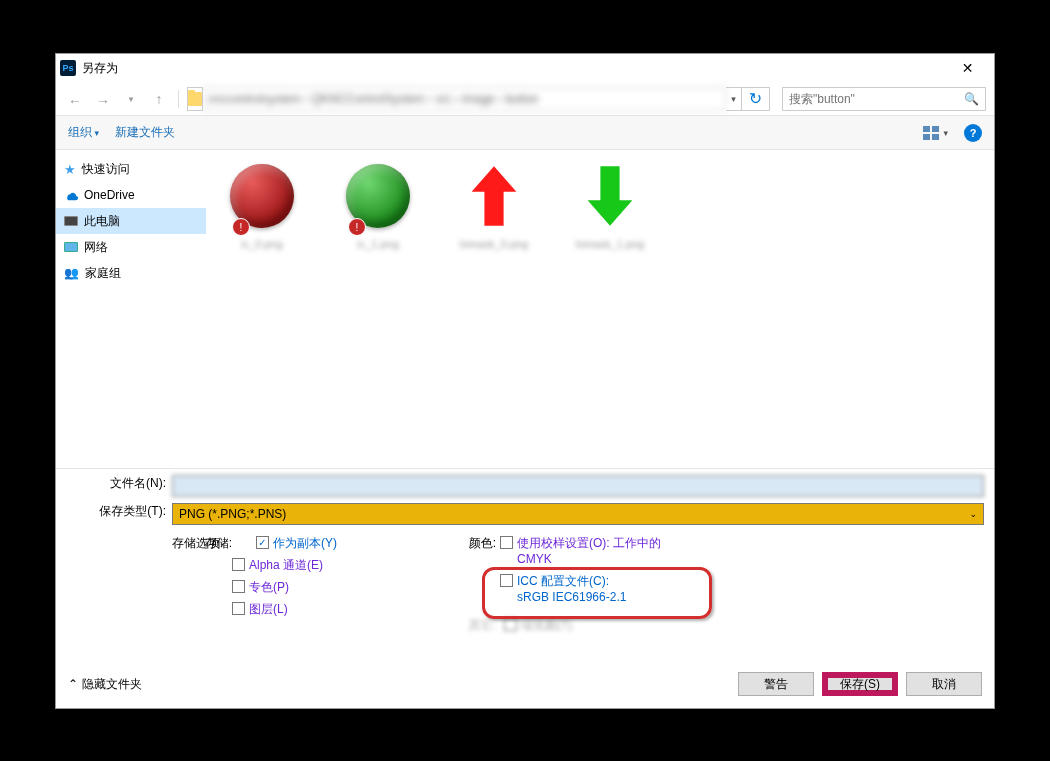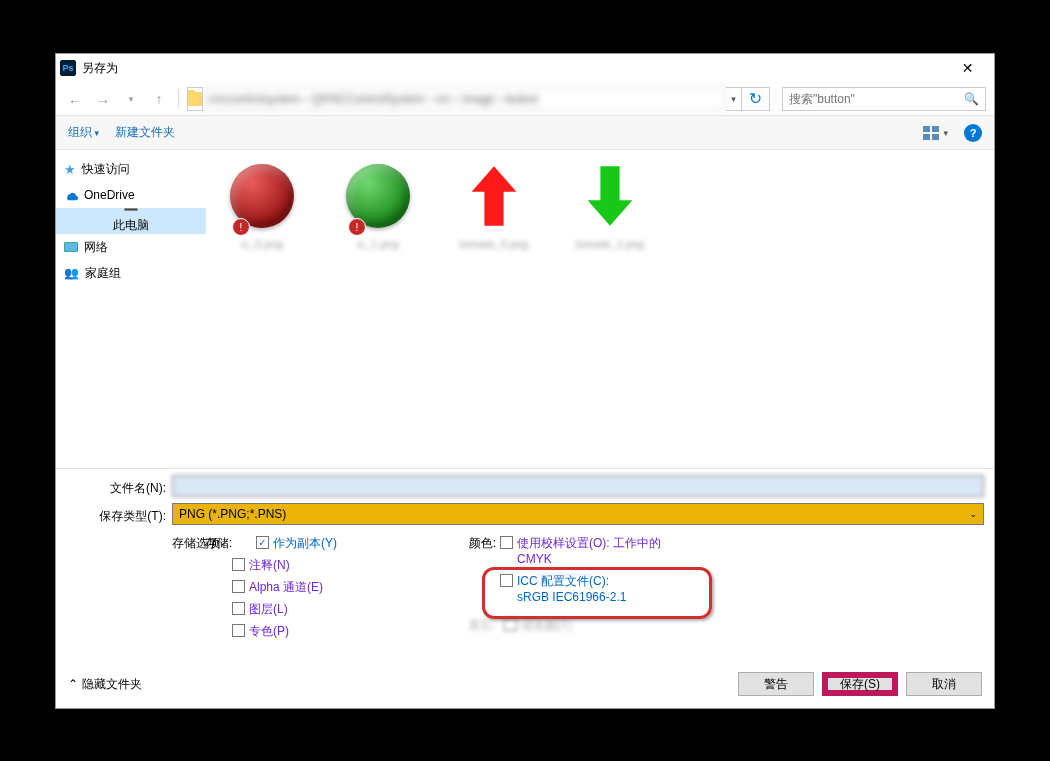--- a/index.html
+++ b/index.html
@@ -22,38 +22,38 @@
 .search-icon { color: #888; font-size: 12px; }
 .toolbar { height: 34px; display: flex; align-items: center; padding: 0 12px; gap: 16px; background: #f7f7f7; border-bottom: 1px solid #e5e5e5; }
 .toolbar .tb { font-size: 12px; color: #1a6fb8; }
 .toolbar .tb.drop::after { content: " ▾"; font-size: 9px; }
 .spacer { flex: 1; }
 .view-btn { display: flex; align-items: center; gap: 4px; }
 .help-btn { width: 18px; height: 18px; border-radius: 50%; background: #0078d7; color: #fff; display: flex; align-items: center; justify-content: center; font-size: 11px; font-weight: bold; }
 .middle { display: flex; height: 318px; }
 .sidebar { width: 150px; padding: 6px 0; }
 .side-item { height: 26px; display: flex; align-items: center; padding: 0 8px; font-size: 12px; gap: 6px; }
-.side-item.sel { background: #cce8ff; flex-direction: column; }
+.side-item.sel { background: #cce8ff; }
 .star-icon { color: #3e9fe8; font-size: 13px; }
 .od-icon { width: 14px; height: 14px; display: flex; }
 .pc-icon { width: 14px; height: 10px; background: #444; border: 1px solid #888; border-radius: 1px; position: relative; }
 .drive-icon { width: 14px; height: 9px; background: #ddd; border: 1px solid #999; border-radius: 1px; }
 .net-icon { width: 14px; height: 10px; background: #61b5e8; border: 1px solid #3a8; border-radius: 1px; }
 .group-icon { font-size: 12px; }
 .filearea { flex: 1; padding: 8px; display: flex; gap: 20px; align-items: flex-start; }
 .file-item { width: 96px; text-align: center; }
 .thumb { width: 76px; height: 76px; margin: 0 auto 4px; display: flex; align-items: center; justify-content: center; position: relative; }
 .circle-btn { width: 64px; height: 64px; border-radius: 50%; box-shadow: inset -4px -6px 10px rgba(0,0,0,.3), inset 4px 6px 10px rgba(255,255,255,.3), 0 2px 4px rgba(0,0,0,.3); }
 .circle-btn.red { background: radial-gradient(circle at 35% 30%, #e85a5a, #9c1515 70%); }
 .circle-btn.green { background: radial-gradient(circle at 35% 30%, #6fd66f, #1a8a1a 70%); }
 .overlay-badge { position: absolute; bottom: -2px; left: 8px; width: 18px; height: 18px; border-radius: 50%; background: #c62828; border: 1px solid #fff; color: #fff; font-size: 10px; display: flex; align-items: center; justify-content: center; }
 .arrow-svg { width: 54px; height: 64px; }
 .file-label { font-size: 11px; color: #999; filter: blur(2.5px); }
 .bottom { padding: 6px 10px 0; border-top: 1px solid #e5e5e5; }
-.row { display: flex; align-items: flex-end; margin-bottom: 6px; }
+.row { display: flex; align-items: flex-start; margin-bottom: 6px; }
 .label { width: 100px; text-align: right; font-size: 12px; margin-right: 6px; }
 .blur-input { flex: 1; height: 22px; border: 1px solid #7a7a7a; background: #d9e8f5; filter: blur(2px); }
 .type-select { flex: 1; height: 22px; border: 1px solid #7a7a7a; background: #eab308; display: flex; align-items: center; padding: 0 6px; font-size: 12px; justify-content: space-between; }
 .opts-area { display: flex; padding: 4px 0 0 106px; font-size: 12px; }
 .opts-label { width: 60px; }
 .save-col { width: 230px; }
 .color-col { flex: 1; position: relative; }
 .color-label-wrap { display: flex; }
 .cb-row { display: flex; align-items: flex-start; gap: 4px; margin-bottom: 6px; line-height: 16px; }
 .cb { width: 13px; height: 13px; border: 1px solid #777; background: #fff; display: inline-flex; align-items: center; justify-content: center; font-size: 10px; color: #0066cc; flex-shrink: 0; margin-top: 1px; }
@@ -190,33 +190,29 @@
       <div class="opts-label">存储选项</div>
 
       <div class="save-col">
         <div class="cb-row" style="margin-left:-30px;">
             <span style="width:30px;text-align:right;margin-right:20px;">存储:</span>
             <span class="cb checked"></span>
             <span class="blue-text">作为副本(Y)</span>
           </div>
         <div class="cb-row">
             <span class="cb"></span>
-            <span class="disabled-text">注释(N)</span>
+            <span class="disabled-text">Alpha 通道(E)</span>
           </div>
         <div class="cb-row">
             <span class="cb"></span>
-            <span class="disabled-text">Alpha 通道(E)</span>
+            <span class="disabled-text">专色(P)</span>
           </div>
         <div class="cb-row">
             <span class="cb"></span>
             <span class="disabled-text">图层(L)</span>
-          </div>
-        <div class="cb-row">
-            <span class="cb"></span>
-            <span class="disabled-text">专色(P)</span>
           </div>
       </div>
 
       <div class="color-col">
         <div class="color-label-wrap">
           <span style="width:34px;text-align:right;margin-right:4px;">颜色:</span>
           <div>
             <div class="cb-row">
                 <span class="cb"></span>
                 <span class="disabled-text" style="max-width:170px;">使用校样设置(O):  工作中的 CMYK</span>

